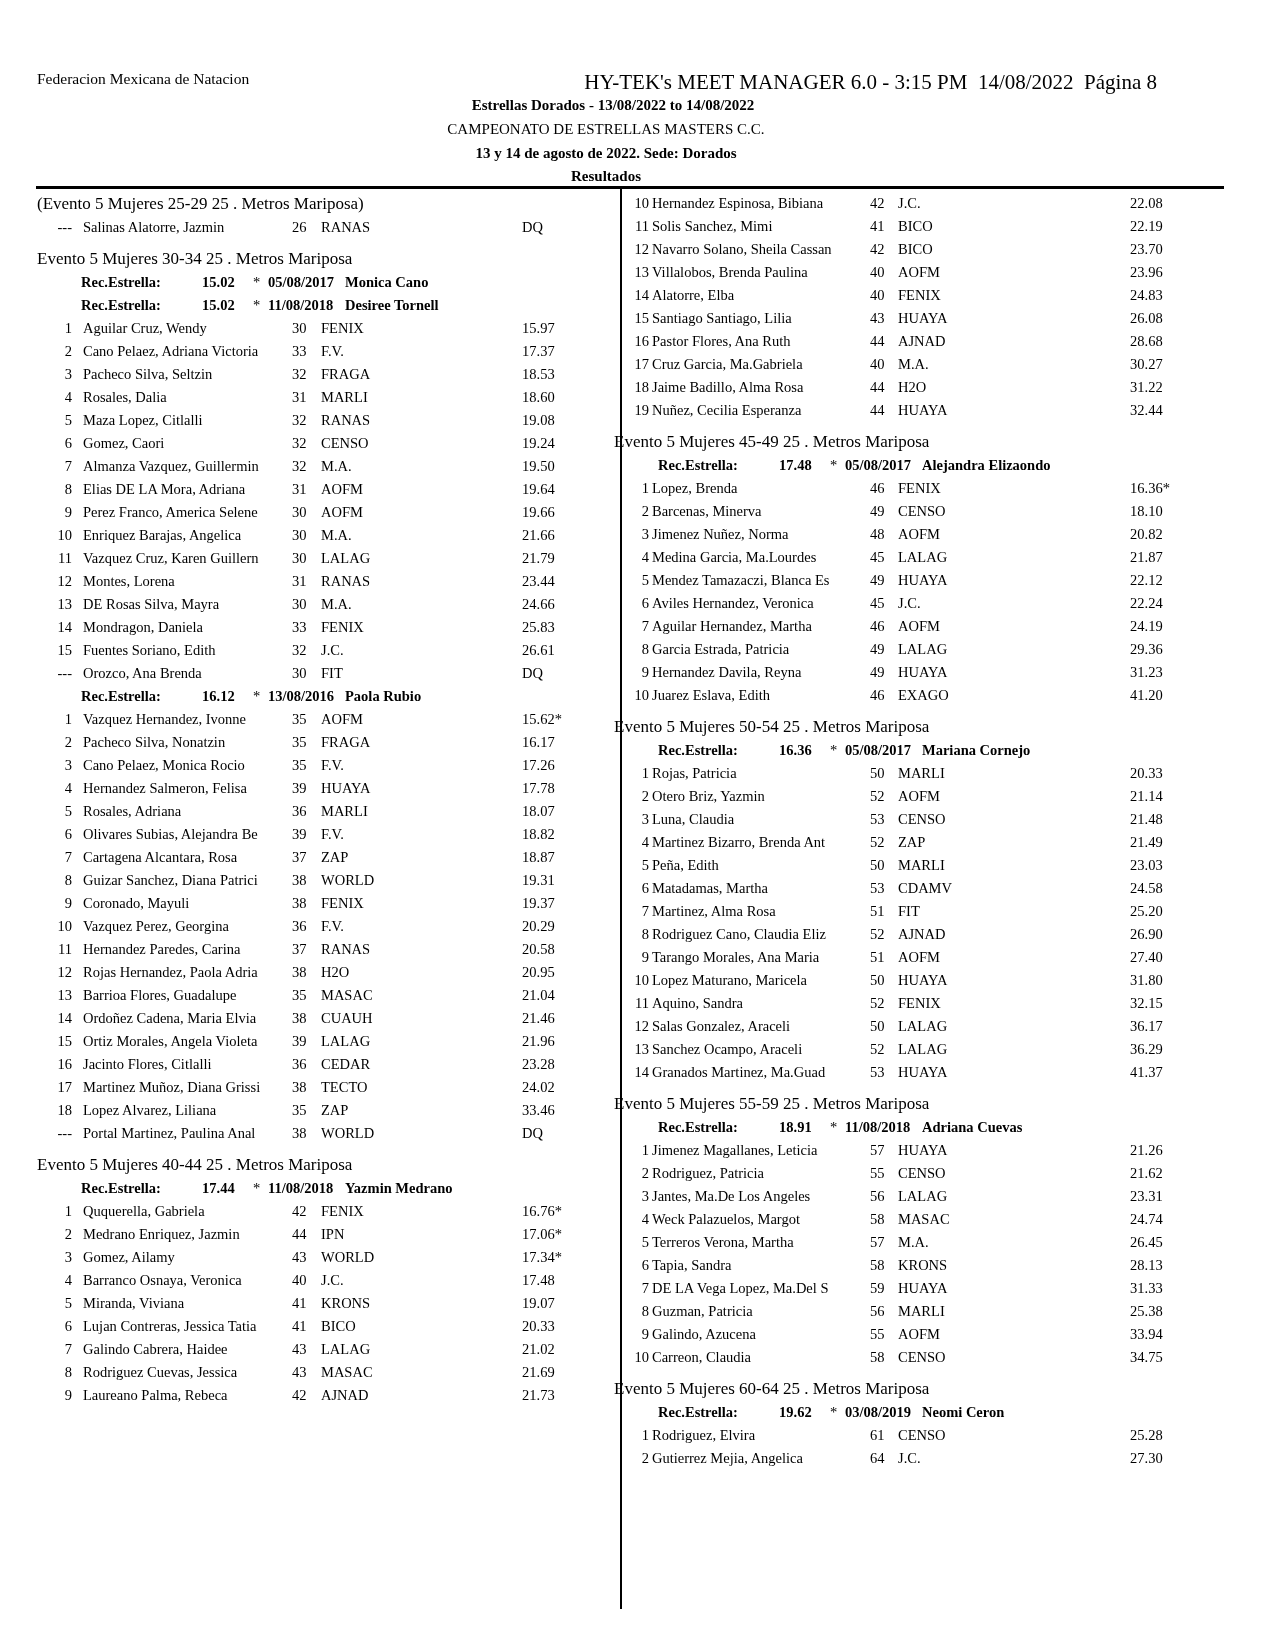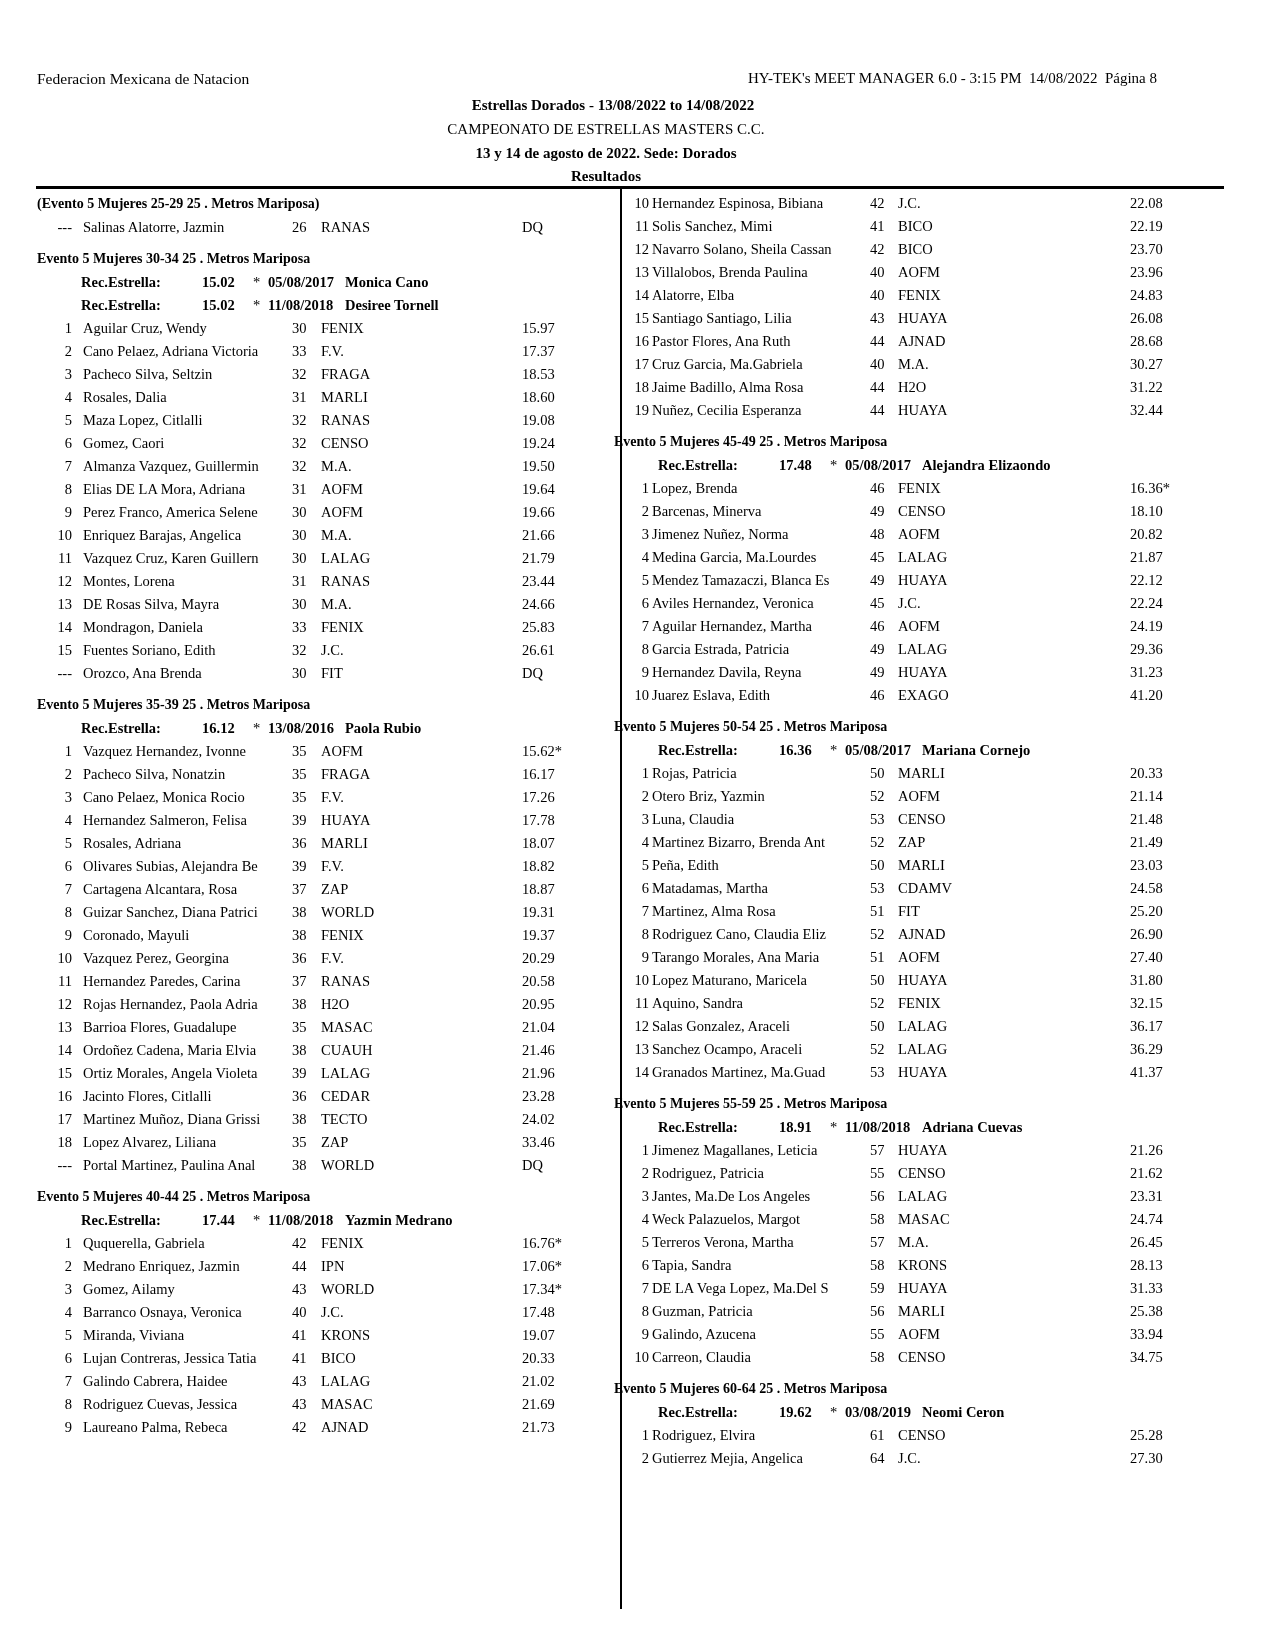--- a/index.html
+++ b/index.html
@@ -2,34 +2,34 @@
 <html><head>
 <meta charset="utf-8">
 <style>
   html, body { margin: 0; padding: 0; background: #ffffff; }
   body {
     width: 1275px; height: 1650px; position: relative; overflow: hidden;
     font-family: "Liberation Serif", "DejaVu Serif", serif; color: #000;
     font-size: 14.5px;
   }
   .hdr-left { position: absolute; left: 37px; top: 70px; font-size: 15.5px; }
-  .hdr-right { position: absolute; right: 118px; top: 70px; font-size: 15px; white-space: pre; }
+  .hdr-right { position: absolute; right: 118px; top: 70px; font-size: 21px; white-space: pre; }
   .hdr-center { position: absolute; left: 0; width: 1212px; text-align: center; font-weight: bold; font-size: 15px; }
   .hdr-center.l1 { top: 97px; padding-left: 7px; }
   .hdr-center.l2 { top: 121px; font-weight: normal; font-size: 15px; }
   .hdr-center.l3 { top: 145px; }
   .hdr-center.l4 { top: 168px; }
   .top-rule { position: absolute; left: 36px; top: 186px; width: 1188px; height: 3px; background: #000; }
   .col-rule { position: absolute; left: 620px; top: 189px; width: 2px; height: 1420px; background: #000; }
 
   .col { position: absolute; top: 192px; }
   .col.left { left: 37px; width: 555px; }
   .col.right { left: 640px; width: 560px; }
 
-  .event-title { font-weight: bold; font-size: 14px; height: 24px; line-height: 24px; margin-top: 8px; white-space: nowrap; }
+  .event-title { font-weight: normal; font-size: 17px; height: 24px; line-height: 24px; margin-top: 8px; white-space: nowrap; }
   .event-title.first { margin-top: 0; }
   .record { font-weight: bold; font-size: 14.5px; height: 23px; line-height: 23px; position: relative; white-space: nowrap; }
   .record .lbl { position: absolute; left: 44px; }
   .record .tm { position: absolute; left: 165px; }
   .record .ast { position: absolute; left: 216px; font-weight: normal; }
   .record .dt { position: absolute; left: 231px; }
   .record .nm { position: absolute; left: 308px; }
 
   .row { height: 23px; line-height: 23px; position: relative; white-space: nowrap; }
   .row .pl { position: absolute; left: 0; width: 35px; text-align: right; }
@@ -196,21 +196,20 @@
       </div>
       <div class="row">
         <span class="pl">---</span>
         <span class="nm">Orozco, Ana Brenda</span>
         <span class="ag">30</span>
         <span class="tm-team">FIT</span>
         <span class="res">DQ</span>
       </div>
     </div>
     <div class="event">
-      <div class="event-title">Evento 5  Mujeres 35-39 25 . Metros Mariposa</div>
       <div class="record">
         <span class="lbl">Rec.Estrella:</span>
         <span class="tm">16.12</span>
         <span class="ast">*</span>
         <span class="dt">13/08/2016</span>
         <span class="nm">Paola Rubio</span>
       </div>
       <div class="row">
         <span class="pl">1</span>
         <span class="nm">Vazquez Hernandez, Ivonne</span>

